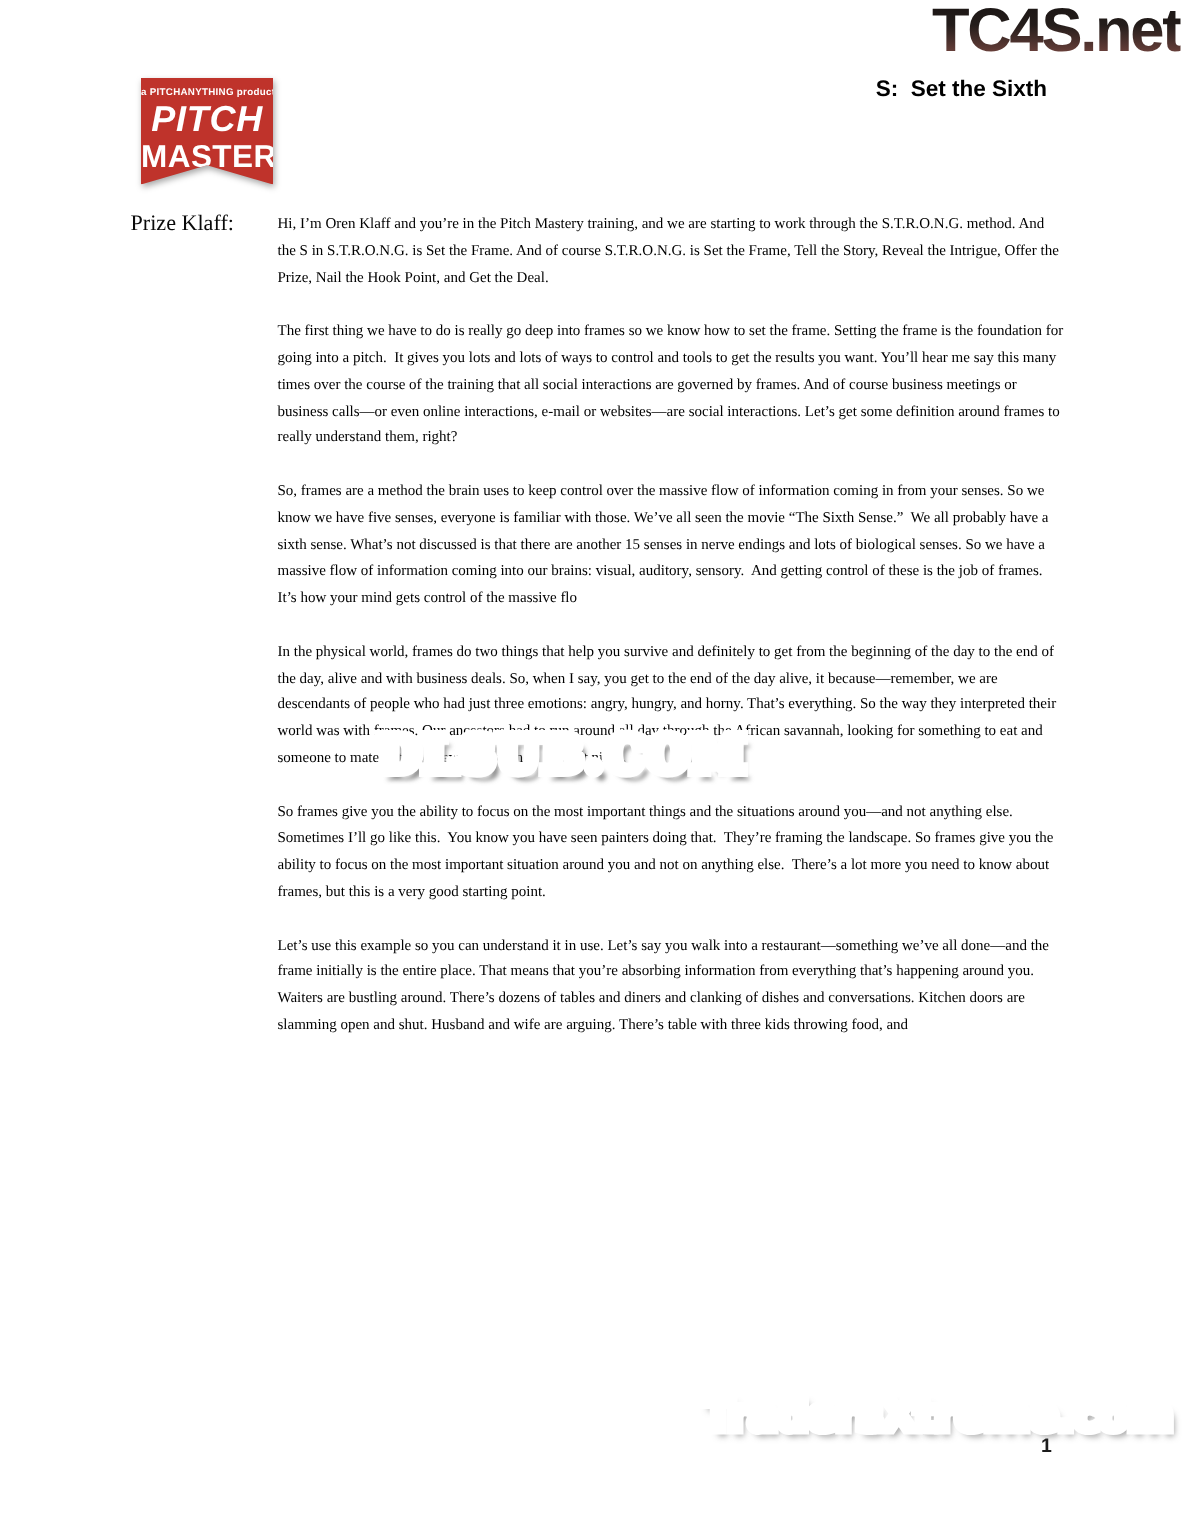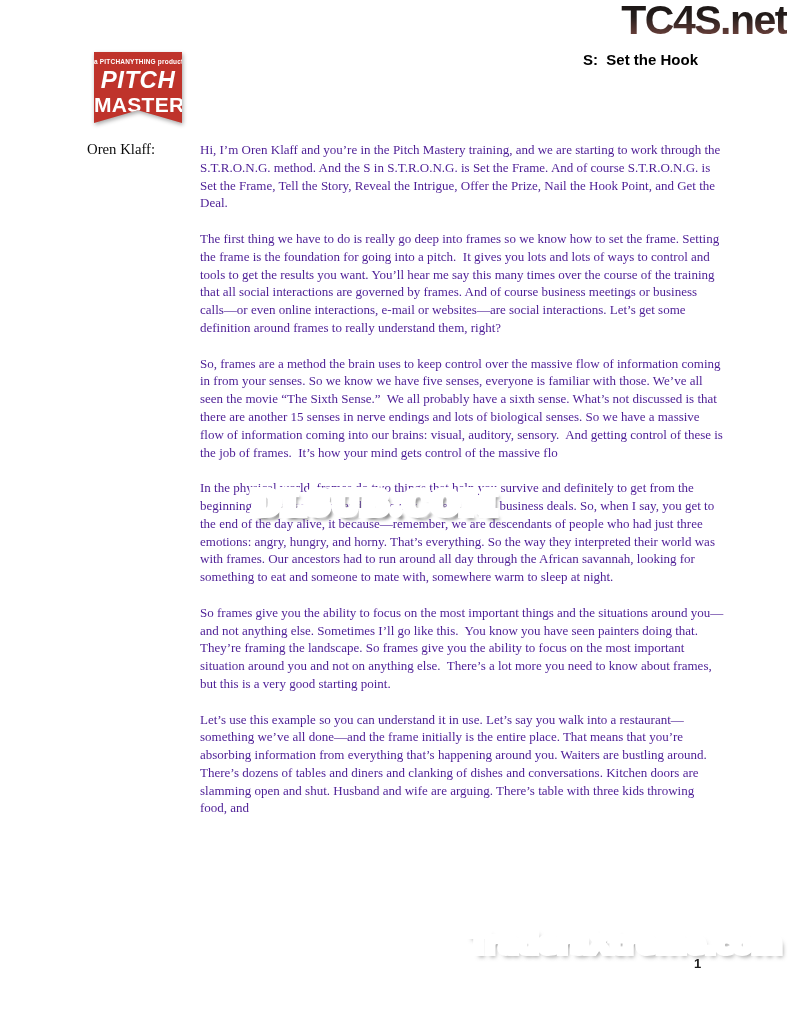--- a/index.html
+++ b/index.html
@@ -52,22 +52,22 @@
   }
   .logo-line1 { font-size: 24px; font-weight: bold; line-height: 1; margin-top: 3px; letter-spacing: 0.5px; font-style: italic; }
   .logo-line2 { font-size: 21px; font-weight: bold; line-height: 1; margin-top: 2px; letter-spacing: 0.3px; }
 
   
   .speaker {
     position: absolute; left: 87px; top: 141px;
     font-size: 14.75px; color: #0a0a0a;
   }
   .body-col {
-    position: absolute; left: 200px; top: 141px; width: 524px;
-    font-size: 13px; line-height: 17.8px; color: #4c1d95;
+    position: absolute; left: 185px; top: 141px; width: 524px;
+    font-size: 10px; line-height: 17.8px; color: #000000;
   }
   .body-col p { margin: 0 0 17.8px 0; white-space: pre-wrap; }
 
   
   .wm-mid {
     position: absolute; left: 252px; top: 486px; z-index: 4;
     font-family: "DejaVu Serif", serif; font-weight: bold;
     font-size: 32px; letter-spacing: 2px; line-height: 1.1;
     background: linear-gradient(180deg, #dd3338 0%, #c4191f 55%, #871014 100%);
     -webkit-background-clip: text; background-clip: text;
@@ -111,31 +111,31 @@
     text-shadow: 3px 4px 4px rgba(95,95,95,0.65);
   }
 </style>
 </head>
 <body>
 
 <div class="page">
 
   <div class="wm-top">TC4S.net</div>
 
-  <div class="section-title">S:  Set the Hook</div>
+  <div class="section-title">S:  Set the Sixth</div>
 
   <div class="logo">
     <div class="logo-ribbon">
       <div class="logo-small">a PITCHANYTHING production</div>
       <div class="logo-line1">PITCH</div>
       <div class="logo-line2">MASTERY</div>
     </div>
   </div>
 
-  <div class="speaker">Oren Klaff:</div>
+  <div class="speaker">Prize Klaff:</div>
 
   <div class="body-col">
     <p>Hi, I’m Oren Klaff and you’re in the Pitch Mastery training, and we are starting to work through the S.T.R.O.N.G. method. And the S in S.T.R.O.N.G. is Set the Frame. And of course S.T.R.O.N.G. is Set the Frame, Tell the Story, Reveal the Intrigue, Offer the Prize, Nail the Hook Point, and Get the Deal.</p>
     <p>The first thing we have to do is really go deep into frames so we know how to set the frame. Setting the frame is the foundation for going into a pitch.  It gives you lots and lots of ways to control and tools to get the results you want. You’ll hear me say this many times over the course of the training that all social interactions are governed by frames. And of course business meetings or business calls—or even online interactions, e-mail or websites—are social interactions. Let’s get some definition around frames to really understand them, right?</p>
     <p>So, frames are a method the brain uses to keep control over the massive flow of information coming in from your senses. So we know we have five senses, everyone is familiar with those. We’ve all seen the movie “The Sixth Sense.”  We all probably have a sixth sense. What’s not discussed is that there are another 15 senses in nerve endings and lots of biological senses. So we have a massive flow of information coming into our brains: visual, auditory, sensory.  And getting control of these is the job of frames.  It’s how your mind gets control of the massive flo</p>
     <p>In the physical world, frames do two things that help you survive and definitely to get from the beginning of the day to the end of the day, alive and with business deals. So, when I say, you get to the end of the day alive, it because—remember, we are descendants of people who had just three emotions: angry, hungry, and horny. That’s everything. So the way they interpreted their world was with frames. Our ancestors had to run around all day through the African savannah, looking for something to eat and someone to mate with, somewhere warm to sleep at night.</p>
     <p>So frames give you the ability to focus on the most important things and the situations around you—and not anything else. Sometimes I’ll go like this.  You know you have seen painters doing that.  They’re framing the landscape. So frames give you the ability to focus on the most important situation around you and not on anything else.  There’s a lot more you need to know about frames, but this is a very good starting point.</p>
     <p>Let’s use this example so you can understand it in use. Let’s say you walk into a restaurant—something we’ve all done—and the frame initially is the entire place. That means that you’re absorbing information from everything that’s happening around you. Waiters are bustling around. There’s dozens of tables and diners and clanking of dishes and conversations. Kitchen doors are slamming open and shut. Husband and wife are arguing. There’s table with three kids throwing food, and</p>
   </div>
 

